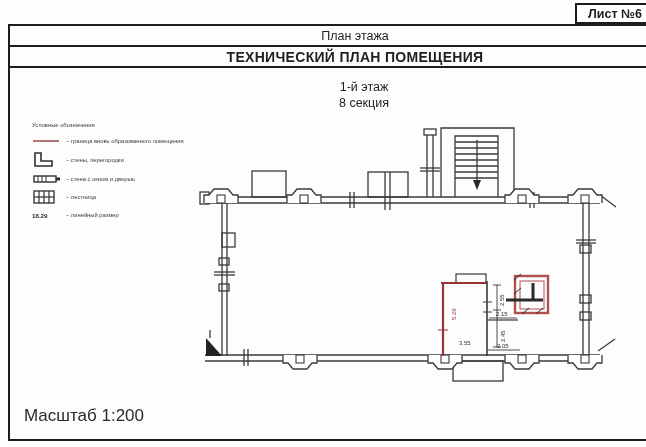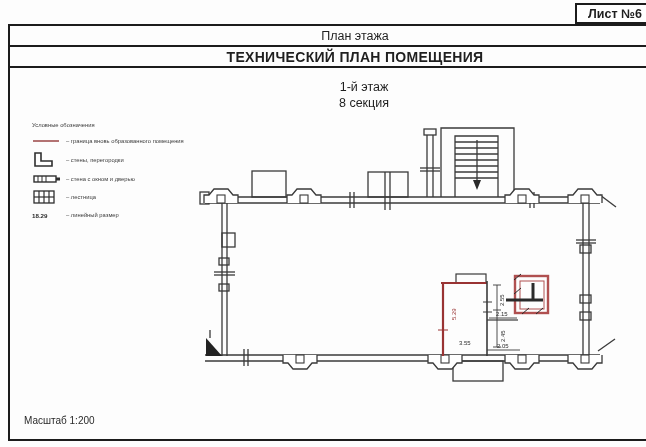--- a/index.html
+++ b/index.html
@@ -30,21 +30,21 @@
   .floor-label{margin-top:11px;}
   .legend{
     position:absolute;left:22px;top:96px;width:170px;font-size:5.8px;color:#3c3c3c;
   }
   .legend-title{margin-bottom:7px;font-size:5.8px;color:#3c3c3c;}
   .legend-row{display:flex;align-items:center;margin-bottom:4px;min-height:12px;}
   .legend-sym{width:34px;flex:0 0 34px;display:flex;align-items:center;}
   .legend-label{flex:1;line-height:6.5px;}
   .dim-sample{font-size:6.2px;font-weight:700;color:#2a2a2a;}
   .scale-label{
-    position:absolute;left:14px;bottom:13px;font-size:10px;color:#2a2a2a;
+    position:absolute;left:14px;bottom:13px;font-size:17px;color:#2a2a2a;
   }
   .plan-svg{position:absolute;left:0;top:0;width:646px;height:447px;pointer-events:none;}
   .dim-text{font-family:"Liberation Sans",sans-serif;font-size:6px;fill:#2e2e2e;}
   .dim-text.red{fill:#993333;}
 </style>
 </head>
 <body>
 
 <div class="page">
 

